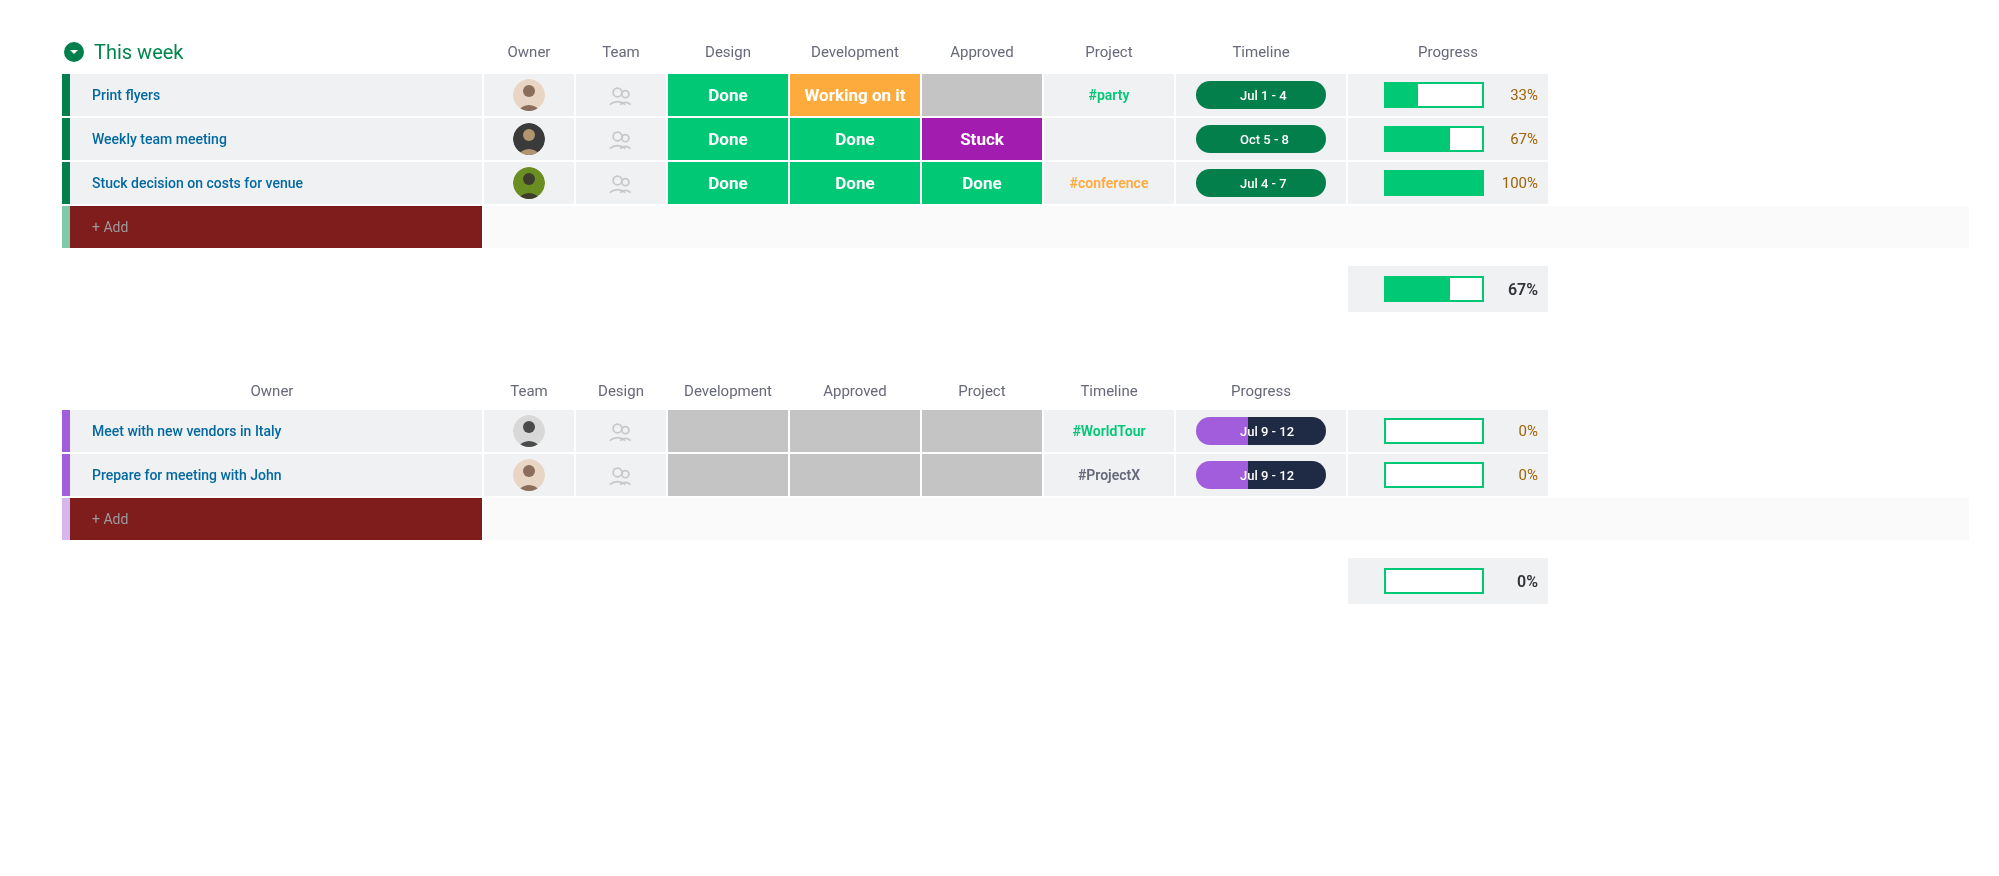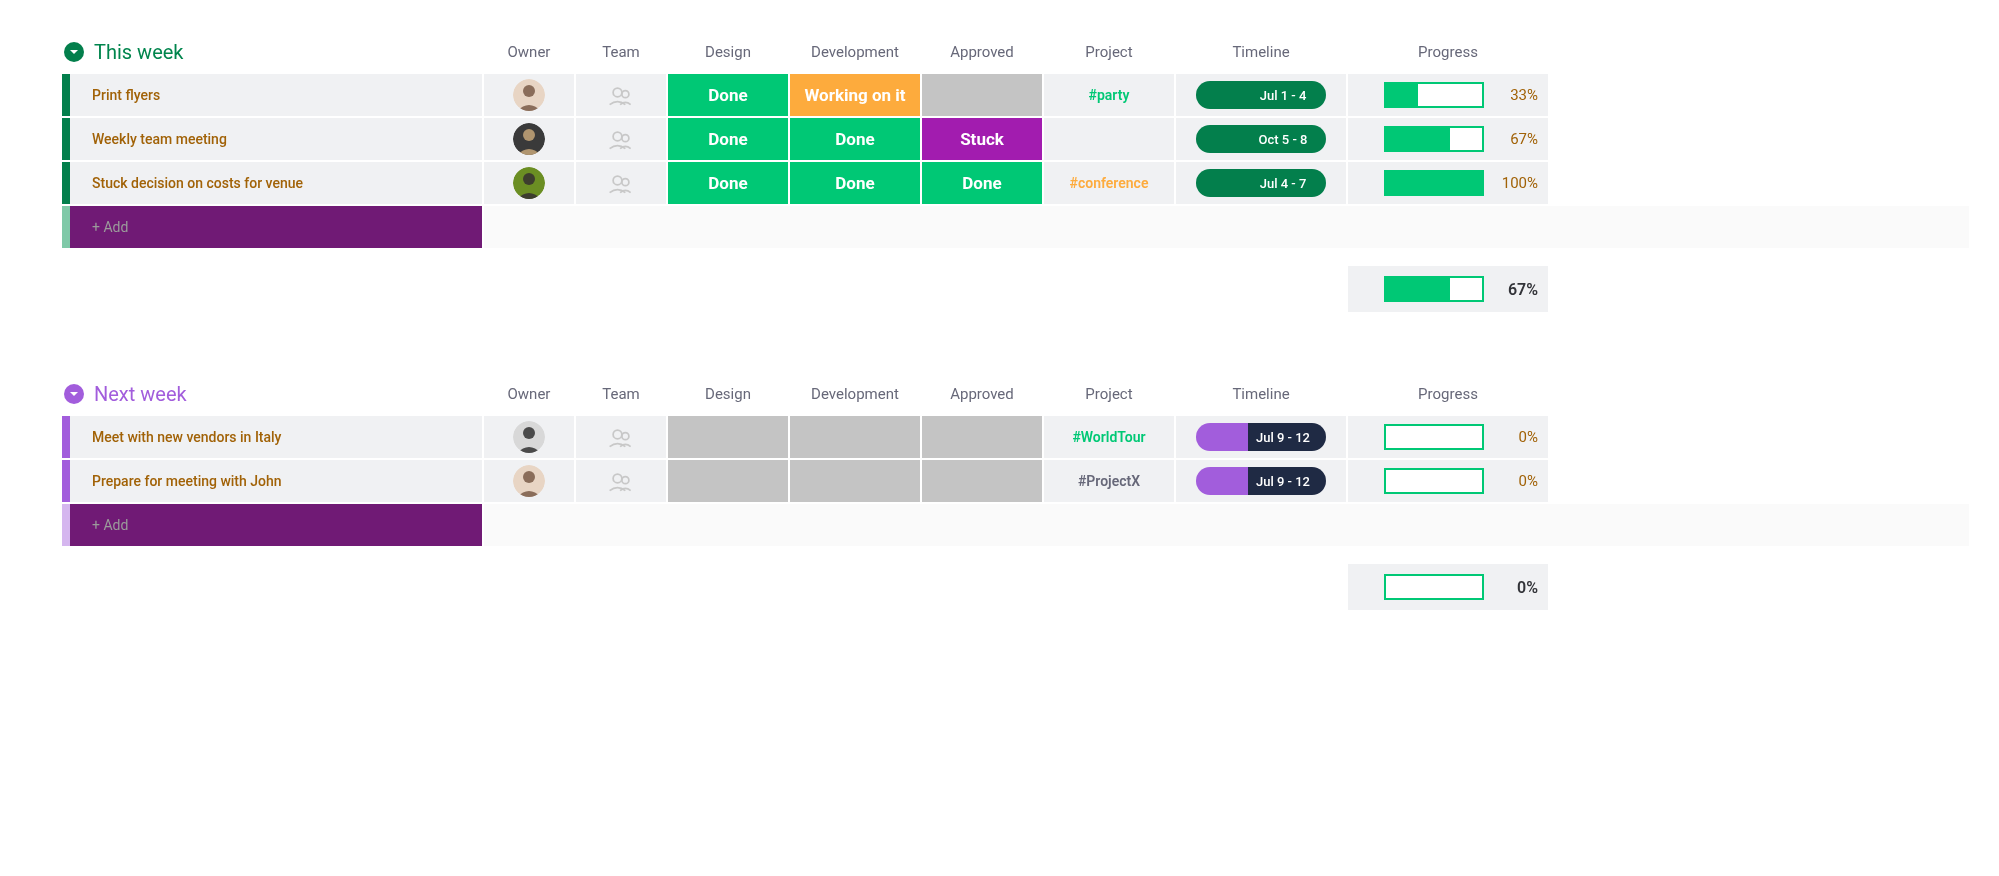--- a/index.html
+++ b/index.html
@@ -45,21 +45,21 @@
   .task-cell {
     justify-content: flex-start;
     position: relative;
     padding-left: 30px;
     color: #323338;
   }
   .task-cell .color-bar {
     position: absolute;
     left: 0; top: 0; bottom: 0; width: 8px;
   }
-  .task-link { color: #a16207; font-weight: 500; cursor: pointer; }
+  .task-link { color: #0369a1; font-weight: 500; cursor: pointer; }
   .avatar {
     width: 32px; height: 32px; border-radius: 50%;
     display: inline-block; overflow: hidden;
   }
   .avatar svg { width: 100%; height: 100%; }
   .team-placeholder {
     width: 30px; height: 30px;
     display:inline-flex; align-items:center; justify-content:center;
   }
   .status-cell { color: #fff; font-size: 17px; font-weight: 700; }
@@ -68,40 +68,40 @@
   .timeline-pill {
     border-radius: 20px;
     height: 28px;
     width: 130px;
     display: flex; align-items: center; justify-content: center;
     color: #fff; font-size: 13px; font-weight: 500;
     overflow: hidden;
     position: relative;
   }
   .timeline-pill .tl-seg { height:100%; }
-  .timeline-pill .tl-label { position:absolute; left:0; right:0; text-align:center;padding-left:44px; }
+  .timeline-pill .tl-label { position:absolute; left:0; right:0; text-align:left;padding-left:44px; }
 
   .progress-cell { background:#f0f1f3; padding: 0 10px; gap:12px; justify-content: flex-end; }
   .progress-bar-outer {
     width: 100px; height: 26px;
     border: 2px solid #00c875;
     background: #fff;
     display: flex;
   }
   .progress-bar-fill { background: #00c875; height: 100%; }
   .progress-label { color: #a16207; font-size: 15px; min-width: 42px; text-align: right; }
 
   .add-row {
     display: grid;
     grid-template-columns: 420px 1fr;
     gap: 2px;
     margin-bottom: 2px;
   }
   .add-cell-task {
-    background: #701a75; height: 42px; display:flex; align-items:center; padding-left:30px;
+    background: #7f1d1d; height: 42px; display:flex; align-items:center; padding-left:30px;
     position: relative; color:#9b9b9b; cursor:pointer;
   }
   .add-cell-task .color-bar { position:absolute; left:0; top:0; bottom:0; width:8px; }
   .add-cell-rest { background: #fafafa; height:42px; }
 
   .summary-row {
     display:grid;
     grid-template-columns: 420px 90px 90px 120px 130px 120px 130px 170px 200px;
     gap:2px;
     margin-top: 18px;
@@ -283,28 +283,20 @@
     <div class="summary-progress-cell">
       <div class="progress-bar-outer">
         <div class="progress-bar-fill" style="width:67%"></div>
       </div>
       <span class="progress-label" style="color:#323338;font-weight:600;font-size:16px">67%</span>
     </div>
   </div>
     </div>
     <div class="group">
       <div class="group-header">
-    <div class="group-title-cell">
-      <span class="collapse-icon" style="background:#a25ddc">
-            <svg viewBox="0 0 10 10">
-              <path d="M1 3 L5 7 L9 3 Z"></path>
-            </svg>
-          </span>
-      <span class="group-title" style="color:#a25ddc">Next week</span>
-    </div>
     <div class="col-head">Owner</div>
     <div class="col-head">Team</div>
     <div class="col-head">Design</div>
     <div class="col-head">Development</div>
     <div class="col-head">Approved</div>
     <div class="col-head">Project</div>
     <div class="col-head">Timeline</div>
     <div class="col-head">Progress</div>
   </div>
       <div class="row">

